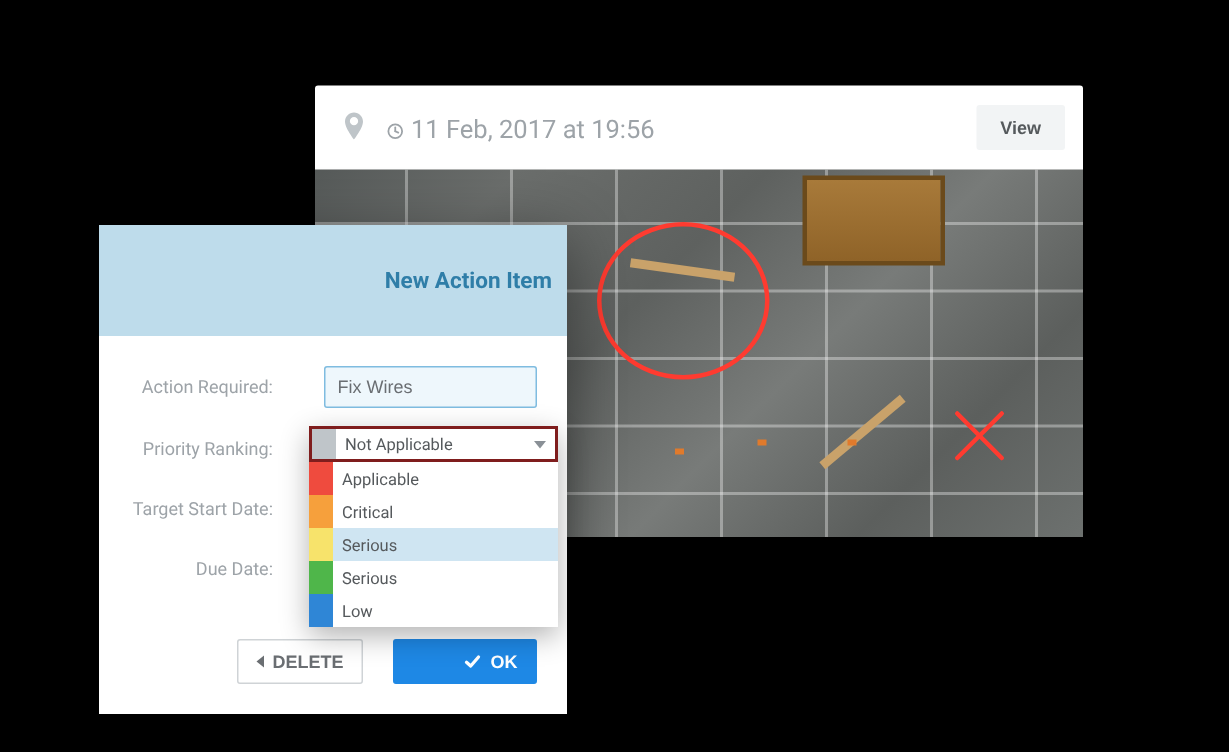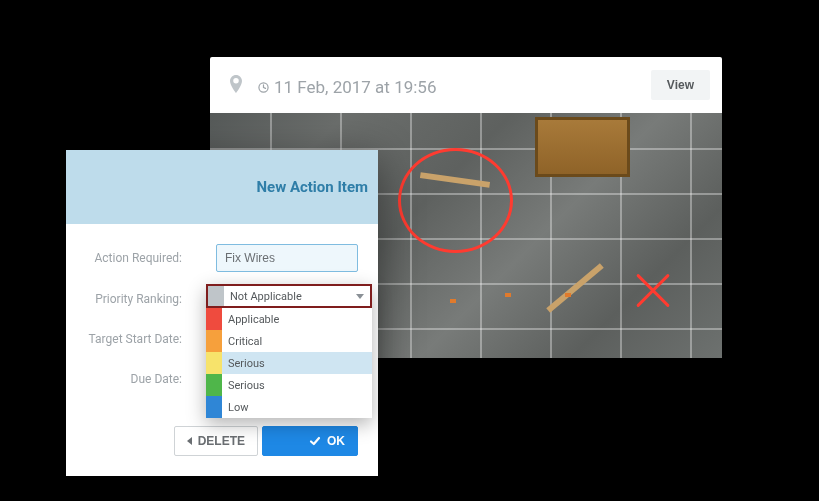--- a/index.html
+++ b/index.html
@@ -205,21 +205,21 @@
   .sw-red{background:#ef4b3e}
   .sw-orange{background:#f6a03c}
   .sw-yellow{background:#f7e36b}
   .sw-green{background:#4fb64a}
   .sw-blue{background:#2f86d6}
 
   
   .modal-foot {
     display: flex;
     justify-content: flex-end;
-    gap: 4px;
+    gap: 20px;
     padding: 16px 20px 20px 20px;
   }
   .btn {
     display: inline-flex;
     align-items: center;
     gap: 6px;
     height: 30px;
     padding: 0 12px;
     border-radius: 2px;
     font-size: 12px;

